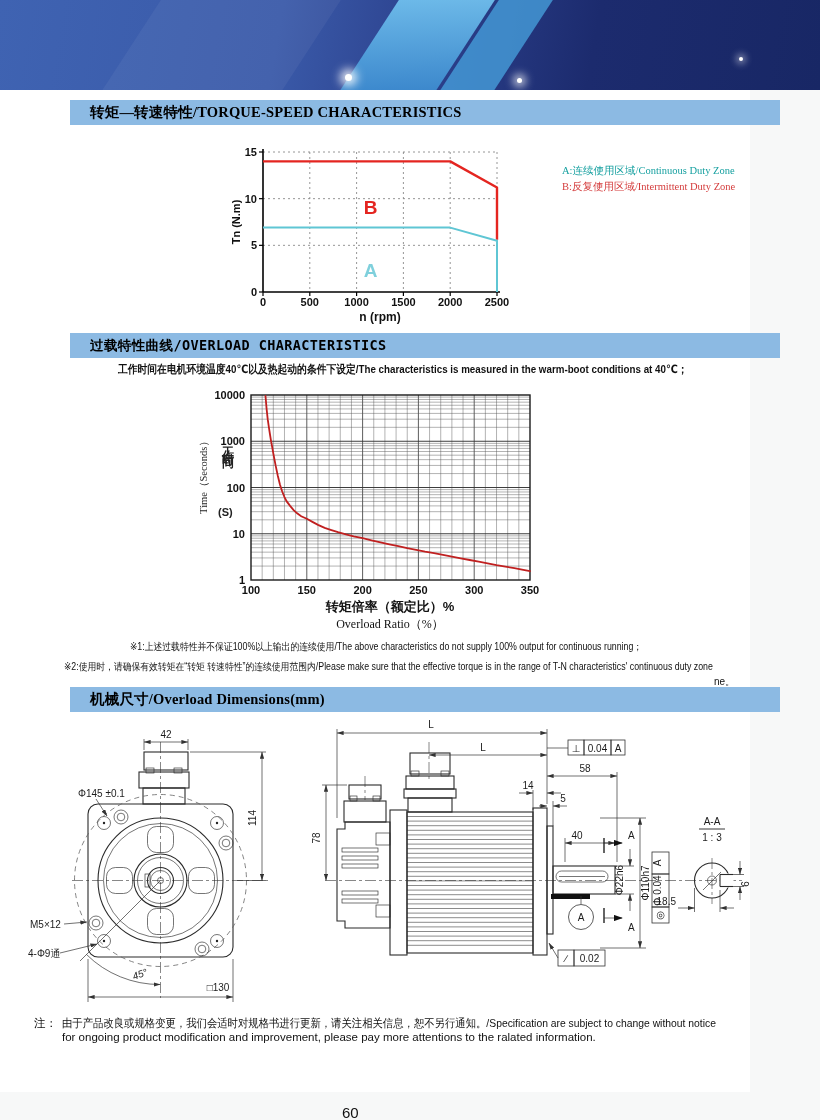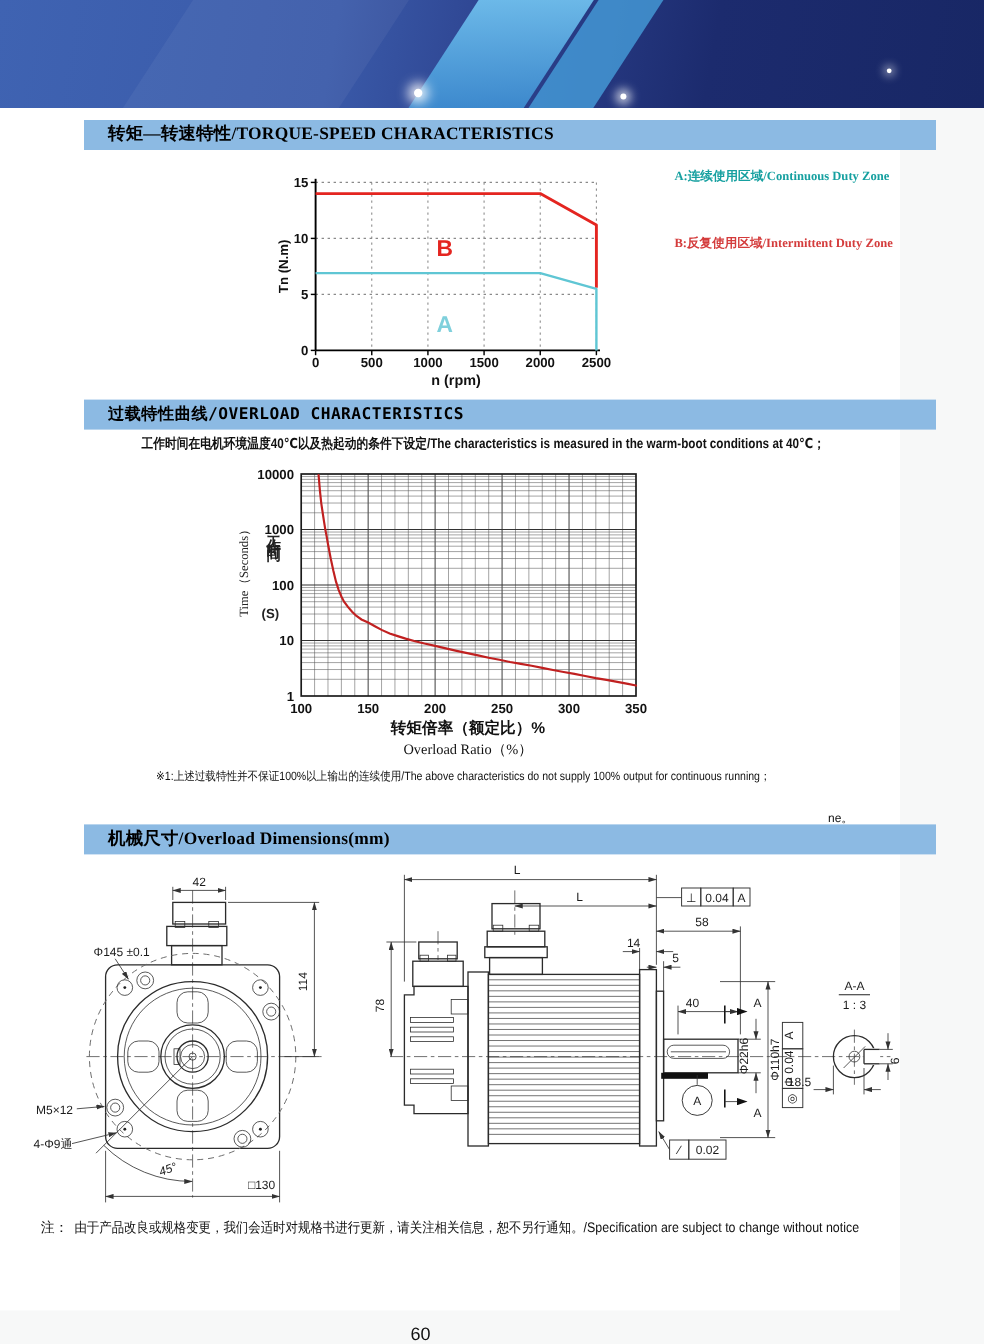--- a/index.html
+++ b/index.html
@@ -20,21 +20,21 @@
   .right-strip{position:absolute;left:750px;top:90px;width:70px;height:1030px;background:#f7f8f8;}
   .bottom-strip{position:absolute;left:0;top:1092px;width:820px;height:28px;background:#f7f8f8;}
   
   .secbar{position:absolute;left:30px;width:710px;height:25px;background:#8cbae3;
           line-height:25px;padding-left:20px;box-sizing:border-box;
           font-weight:bold;font-size:14.5px;color:#000;
           font-family:"Liberation Serif","DejaVu Serif",serif;letter-spacing:.2px;white-space:nowrap;margin-left:40px;}
   .secbar.mono{font-family:"DejaVu Sans Mono",monospace;font-size:13.5px;letter-spacing:.4px;}
   
   .chart-svg{position:absolute;}
-  .legend{position:absolute;left:562px;top:140px;font-size:10.5px;font-weight:bold;
+  .legend{position:absolute;left:562px;top:163px;font-size:10.5px;font-weight:normal;
           font-family:"Liberation Serif",serif;line-height:16px;white-space:nowrap;}
   .fit{display:inline-block;transform-origin:0 50%;white-space:nowrap;}
   .note-mid{position:absolute;font-size:11.5px;color:#111;}
   .time-label{position:absolute;left:146px;top:468px;width:116px;text-align:center;
               transform:rotate(-90deg);font-size:10.5px;font-family:"Liberation Serif",serif;color:#222;}
   .cjk-vert{position:absolute;left:219px;top:437px;writing-mode:vertical-lr;letter-spacing:3px;
             font-size:12px;font-weight:bold;color:#222;}
   .s-unit{position:absolute;left:218px;top:506px;font-size:11px;font-weight:bold;color:#222;}
   .star-note{position:absolute;font-size:10px;color:#111;}
   
@@ -107,21 +107,21 @@
       <polyline points="33,21.333333333333343 220.20000000000002,21.333333333333343 267,47.46666666666668 267,99.73333333333335" fill="none" stroke="#e42520" stroke-width="2.4" stroke-linejoin="round"></polyline>
       <polyline points="33,87.6 220.20000000000002,87.6 267,100.66666666666667 267,152" fill="none" stroke="#5fc6d4" stroke-width="2" stroke-linejoin="round"></polyline>
       <text x="140.64" y="73.6" text-anchor="middle" font-size="19" font-weight="bold" fill="#e42520">B</text>
       <text x="140.64" y="137.06666666666666" text-anchor="middle" font-size="19" font-weight="bold" fill="#7fd0dc">A</text>
       <text x="150" y="181" text-anchor="middle" font-size="12" font-weight="bold" fill="#111">n (rpm)</text>
       <text x="10" y="82" text-anchor="middle" font-size="11" font-weight="bold" fill="#111" transform="rotate(-90 10 82)">Tn (N.m)</text>
     </svg>
 
   <div class="legend">
     <div id="leg-a" style="color: rgb(22, 160, 160);">A:连续使用区域/Continuous Duty Zone</div>
-    <div id="leg-b" style="color: rgb(212, 60, 60); margin-top: 40px;">B:反复使用区域/Intermittent Duty Zone</div>
+    <div id="leg-b" style="color: rgb(212, 60, 60);">B:反复使用区域/Intermittent Duty Zone</div>
   </div>
 
   <div class="secbar mono" style="top:333px;">
     <span>过载特性曲线/OVERLOAD CHARACTERISTICS</span>
   </div>
 
   <div class="note-mid" style="left:118px;top:362px;font-weight:bold;">
     <span class="fit" style="transform:scaleX(.85);">工作时间在电机环境温度40℃以及热起动的条件下设定/The characteristics is measured in the warm-boot conditions at 40℃；</span>
   </div>
 
@@ -202,21 +202,24 @@
       <text x="205" y="246" text-anchor="middle" font-size="12" fill="#111" font-family="&quot;Liberation Serif&quot;,serif">Overload Ratio（%）</text>
     </svg>
 
   <div class="time-label" id="ylab-en">Time（Seconds）</div>
   <div class="cjk-vert" id="ylab-cn">工作时间</div>
   <div class="s-unit" id="ylab-unit">(S)</div>
 
   <div class="star-note" style="left:130px;top:640px;">
     <span class="fit" style="transform:scaleX(.88);">※1:上述过载特性并不保证100%以上输出的连续使用/The above characteristics do not supply 100% output for continuous running；</span>
   </div>
-  <div class="star-note" style="left:690px;top:675px;width:45px;">
+  <div class="star-note" style="left:64px;top:660px;">
+    <span class="fit" style="transform:scaleX(.88);">※2:使用时，请确保有效转矩在“转矩 转速特性”的连续使用范围内/Please make sure that the effective torque is in the range of T-N characteristics' continuous duty zone</span>
+  </div>
+  <div class="star-note" style="left:690px;top:675px;width:45px;text-align:right;">
     <span>ne。</span>
   </div>
 
   <div class="secbar" style="top:687px;">
     <span>机械尺寸/Overload Dimensions(mm)</span>
   </div>
 
   <svg class="mech" width="780" height="310" viewBox="20 705 780 310">
     <defs>
       <marker id="ar" viewBox="0 0 10 6" refX="9.5" refY="3" markerWidth="10" markerHeight="6" orient="auto-start-reverse">
@@ -471,17 +474,18 @@
     </g>
   </svg>
 
   <div class="footnote">
     <div class="row">
       <span class="lbl">注：</span>
       <span class="fit" style="transform:scaleX(.9);">由于产品改良或规格变更，我们会适时对规格书进行更新，请关注相关信息，恕不另行通知。/Specification are subject to change without notice</span>
     </div>
     <div class="row">
         <span class="lbl"></span>
+      <span>for ongoing product modification and improvement, please pay more attentions to the ralated information.</span>
     </div>
   </div>
 
   <div class="pageno">60</div>
 </div>
 
 </body></html>

